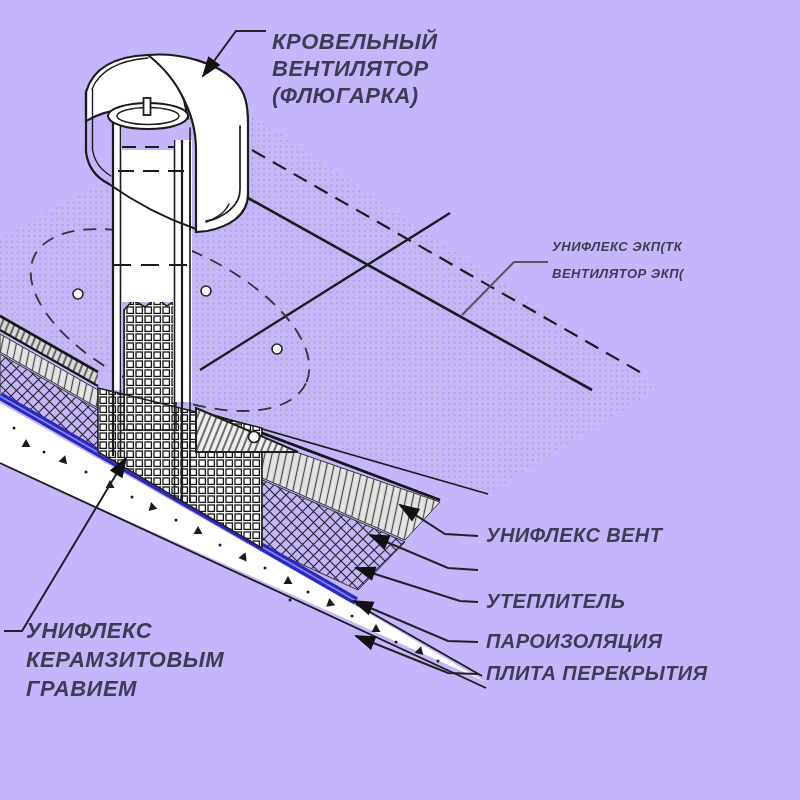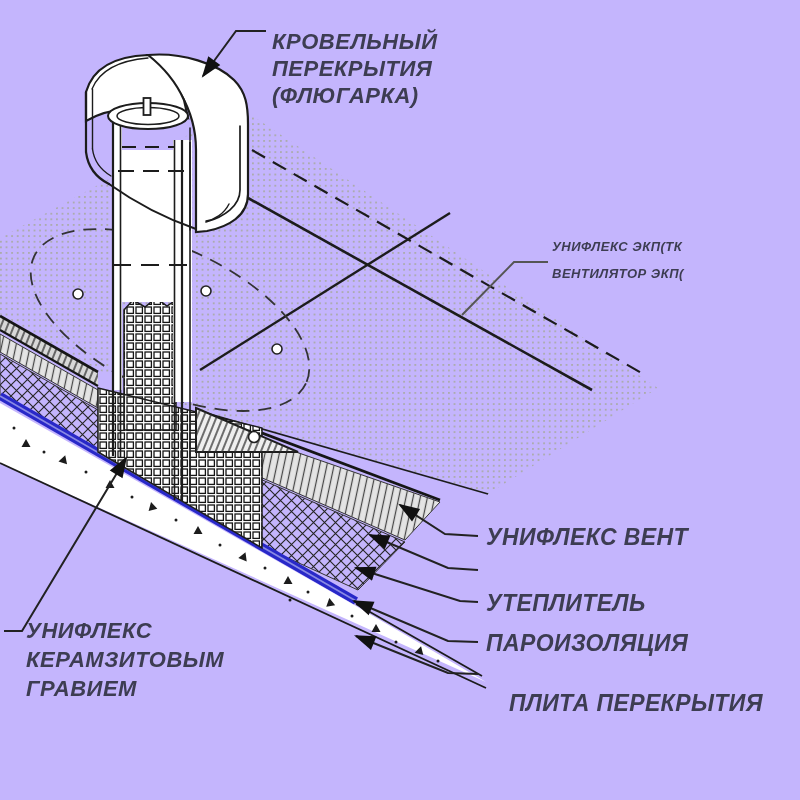--- a/index.html
+++ b/index.html
@@ -3,21 +3,21 @@
 <meta charset="utf-8">
 <style>
   html,body{margin:0;padding:0;background:#fff;}
   #canvas{position:relative;width:800px;height:800px;overflow:hidden;background:#c4b5fd;
           font-family:"Liberation Sans", sans-serif;font-style:italic;}
   #drawing{position:absolute;left:0;top:0;}
   .callout{position:absolute;color:#3d3d52;font-weight:700;font-size:22px;
            letter-spacing:.5px;line-height:27px;white-space:nowrap;}
   .callout div{white-space:nowrap;}
   .layer-label{position:absolute;left:486px;color:#3d3d52;font-weight:700;
-           font-size:23px;letter-spacing:.4px;white-space:nowrap;}
+           font-size:20px;letter-spacing:.4px;white-space:nowrap;}
 </style>
 </head>
 <body>
 
 <div id="canvas">
 
 <svg id="drawing" width="800" height="800" viewBox="0 0 800 800">
   <defs>
     <pattern id="patDots" width="5.6" height="5.6" patternUnits="userSpaceOnUse">
       <rect x="0" y="0" width="1.8" height="1.8" fill="#ababab"></rect>
@@ -160,33 +160,33 @@
     <polyline points="478,570 448,568 370,535" marker-end="url(#arr)"></polyline>
     <polyline points="478,602 460,601 356,568" marker-end="url(#arr)"></polyline>
     <polyline points="478,642 448,641 354,601" marker-end="url(#arr)"></polyline>
     <polyline points="478,674 448,673 356,636" marker-end="url(#arr)"></polyline>
     <polyline points="4,631 22,631 126,458" marker-end="url(#arr)"></polyline>
   </g>
 </svg>
 
 <div class="callout" style="left:272px;top:28px;">
   <div>КРОВЕЛЬНЫЙ</div>
-  <div>ПЕРЕКРЫТИЯ</div>
+  <div>ВЕНТИЛЯТОР</div>
   <div>(ФЛЮГАРКА)</div>
 </div>
 
 <div class="callout" style="left:552px;top:233px;font-size:13px;">
   <div>УНИФЛЕКС ЭКП(ТК</div>
   <div>ВЕНТИЛЯТОР ЭКП(</div>
 </div>
 
 <div class="layer-label" style="top:524px;">УНИФЛЕКС ВЕНТ</div>
 <div class="layer-label" style="top:630px;">ПАРОИЗОЛЯЦИЯ</div>
 <div class="layer-label" style="top:590px;">УТЕПЛИТЕЛЬ</div>
-<div class="layer-label" style="top:690px;margin-left:23px;">ПЛИТА ПЕРЕКРЫТИЯ</div>
+<div class="layer-label" style="top:662px;">ПЛИТА ПЕРЕКРЫТИЯ</div>
 
 <div class="callout" style="left:26px;top:616px;line-height:29px;">
   <div>УНИФЛЕКС</div>
   <div>КЕРАМЗИТОВЫМ</div>
   <div>ГРАВИЕМ</div>
 </div>
 
 </div>
 
 </body></html>

